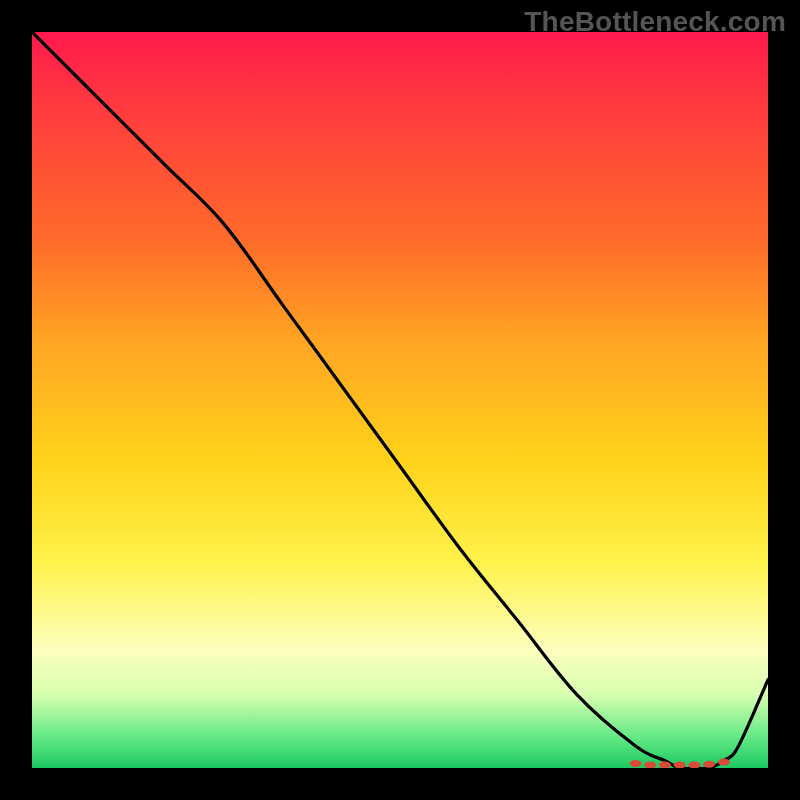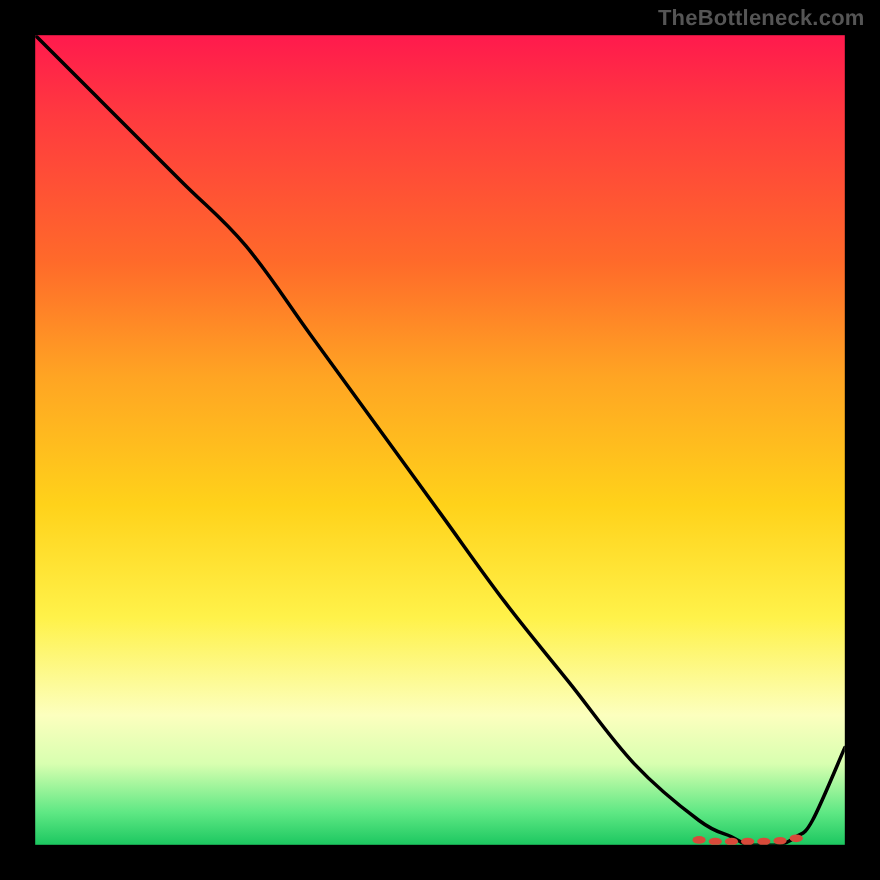--- a/index.html
+++ b/index.html
@@ -43,21 +43,21 @@
     left: 0;
     top: 0;
     width: 736px;
     height: 736px;
   }
   .attribution {
     position: absolute;
     top: 6px;
     right: 14px;
     color: #555;
-    font-size: 20px;
+    font-size: 28px;
     font-weight: 600;
     letter-spacing: 0.2px;
     user-select: none;
   }
 </style>
 </head>
 <body>
 
 <div class="frame">
 

